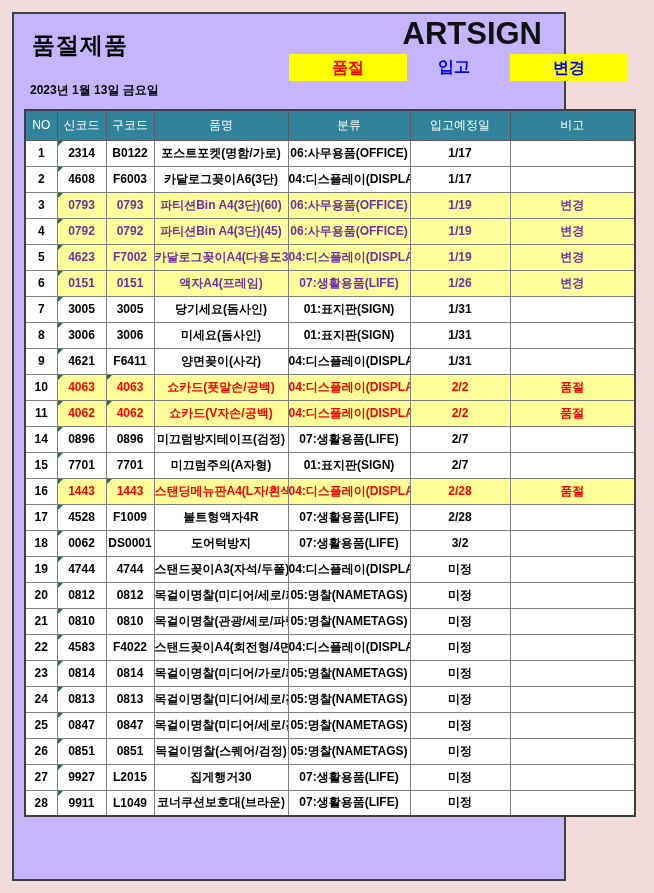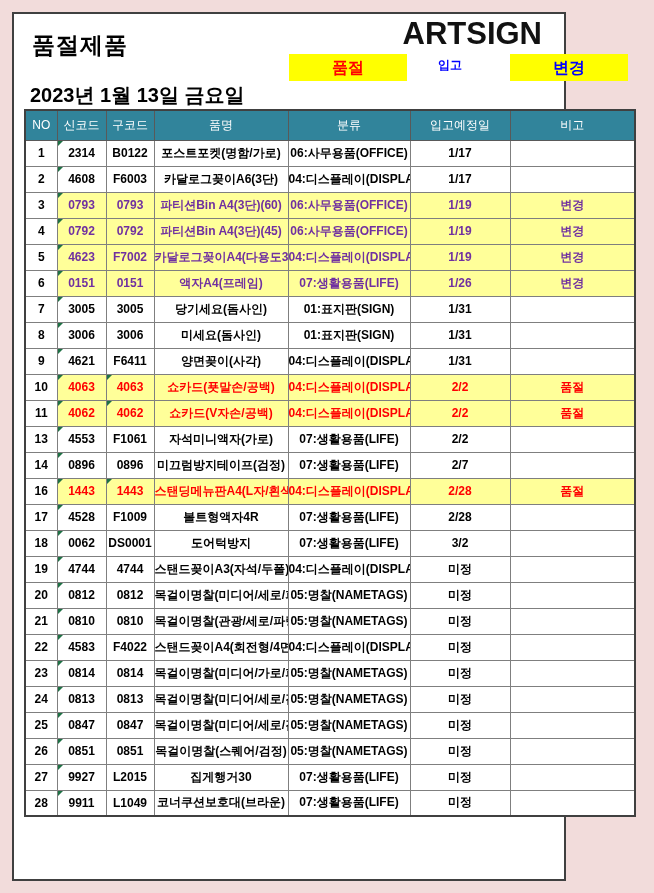--- a/index.html
+++ b/index.html
@@ -5,44 +5,44 @@
   * { margin:0; padding:0; box-sizing:border-box; }
   html,body { width:654px; height:893px; }
   body {
     background:#F2DCDB;
     font-family:"Liberation Sans","DejaVu Sans",sans-serif;
     position:relative;
     overflow:hidden;
   }
   .sheet {
     position:absolute; left:12px; top:12px; width:554px; height:869px;
-    background:#ffffff; border:2px solid #404040;
+    background:#c4b5fd; border:2px solid #404040;
   }
   .page-title {
     position:absolute; left:18px; top:16px;
     font-size:23px; font-weight:900; color:#000; letter-spacing:1px;
   }
   .logo {
     position:absolute; right:22px; top:2px;
     font-size:31px; font-weight:900; color:#111; letter-spacing:0px;text-align:center;
   }
   .badge {
     position:absolute; top:40px; width:118px; height:27px;
     background:#FFFF00; text-align:center; line-height:27px;
     font-size:16px; font-weight:700;
   }
   .badge-soldout { left:275px; color:#FF0000; }
   .badge-changed { left:496px; color:#0000FF; }
   .legend-incoming {
     position:absolute; left:424px; top:43px;
-    font-size:12px; font-weight:700; color:#0000FF;
+    font-size:16px; font-weight:700; color:#0000FF;
   }
   .date-line {
     position:absolute; left:16px; top:68px;
-    font-size:20px; font-weight:700; color:#000;
+    font-size:12px; font-weight:700; color:#000;
   }
   table.report {
     position:absolute; left:10px; top:95px;
     border-collapse:collapse; table-layout:fixed; width:610px;
     border:2px solid #404040;
   }
   th {
     background:#31849B; color:#FFFFFF;
     height:30px; font-size:12px; font-weight:400;
     border:1px solid #595959; text-align:center;
@@ -189,34 +189,34 @@
         <tr class="soldout">
           <td>11</td>
           <td class="hl">4062<span class="flag"></span></td>
           <td class="hl">4062<span class="flag"></span></td>
           <td class="hl">쇼카드(V자손/공백)</td>
           <td class="hl">04:디스플레이(DISPLAY)</td>
           <td class="hl">2/2</td>
           <td class="hl">품절</td>
         </tr>
         <tr class="normal">
-          <td>13</td>
-          <td class="hl">4553<span class="flag"></span></td>
-          <td class="hl">F1061</td>
-          <td class="hl">자석미니액자(가로)</td>
-          <td class="hl">07:생활용품(LIFE)</td>
-          <td class="hl">2/2</td>
-          <td class="hl"></td>
-        </tr>
-        <tr class="normal">
           <td>14</td>
           <td class="hl">0896<span class="flag"></span></td>
           <td class="hl">0896</td>
           <td class="hl">미끄럼방지테이프(검정)</td>
           <td class="hl">07:생활용품(LIFE)</td>
+          <td class="hl">2/7</td>
+          <td class="hl"></td>
+        </tr>
+        <tr class="normal">
+          <td>15</td>
+          <td class="hl">7701<span class="flag"></span></td>
+          <td class="hl">7701</td>
+          <td class="hl">미끄럼주의(A자형)</td>
+          <td class="hl">01:표지판(SIGN)</td>
           <td class="hl">2/7</td>
           <td class="hl"></td>
         </tr>
         <tr class="soldout">
           <td>16</td>
           <td class="hl">1443<span class="flag"></span></td>
           <td class="hl">1443<span class="flag"></span></td>
           <td class="hl">스탠딩메뉴판A4(L자/흰색)</td>
           <td class="hl">04:디스플레이(DISPLAY)</td>
           <td class="hl">2/28</td>

